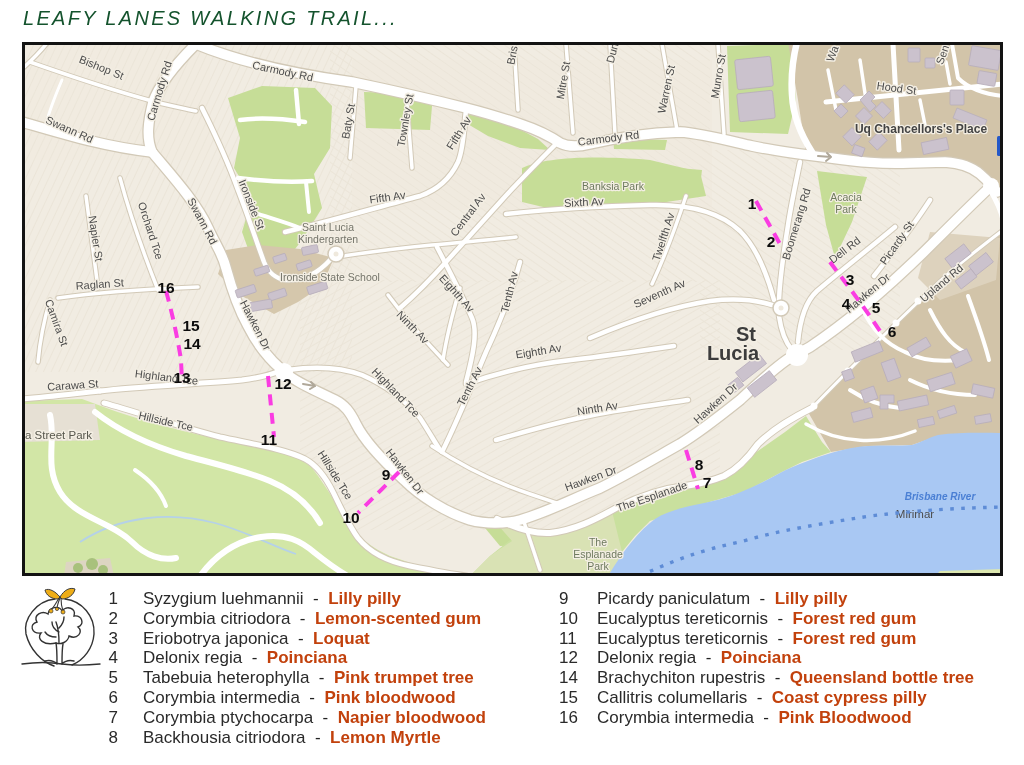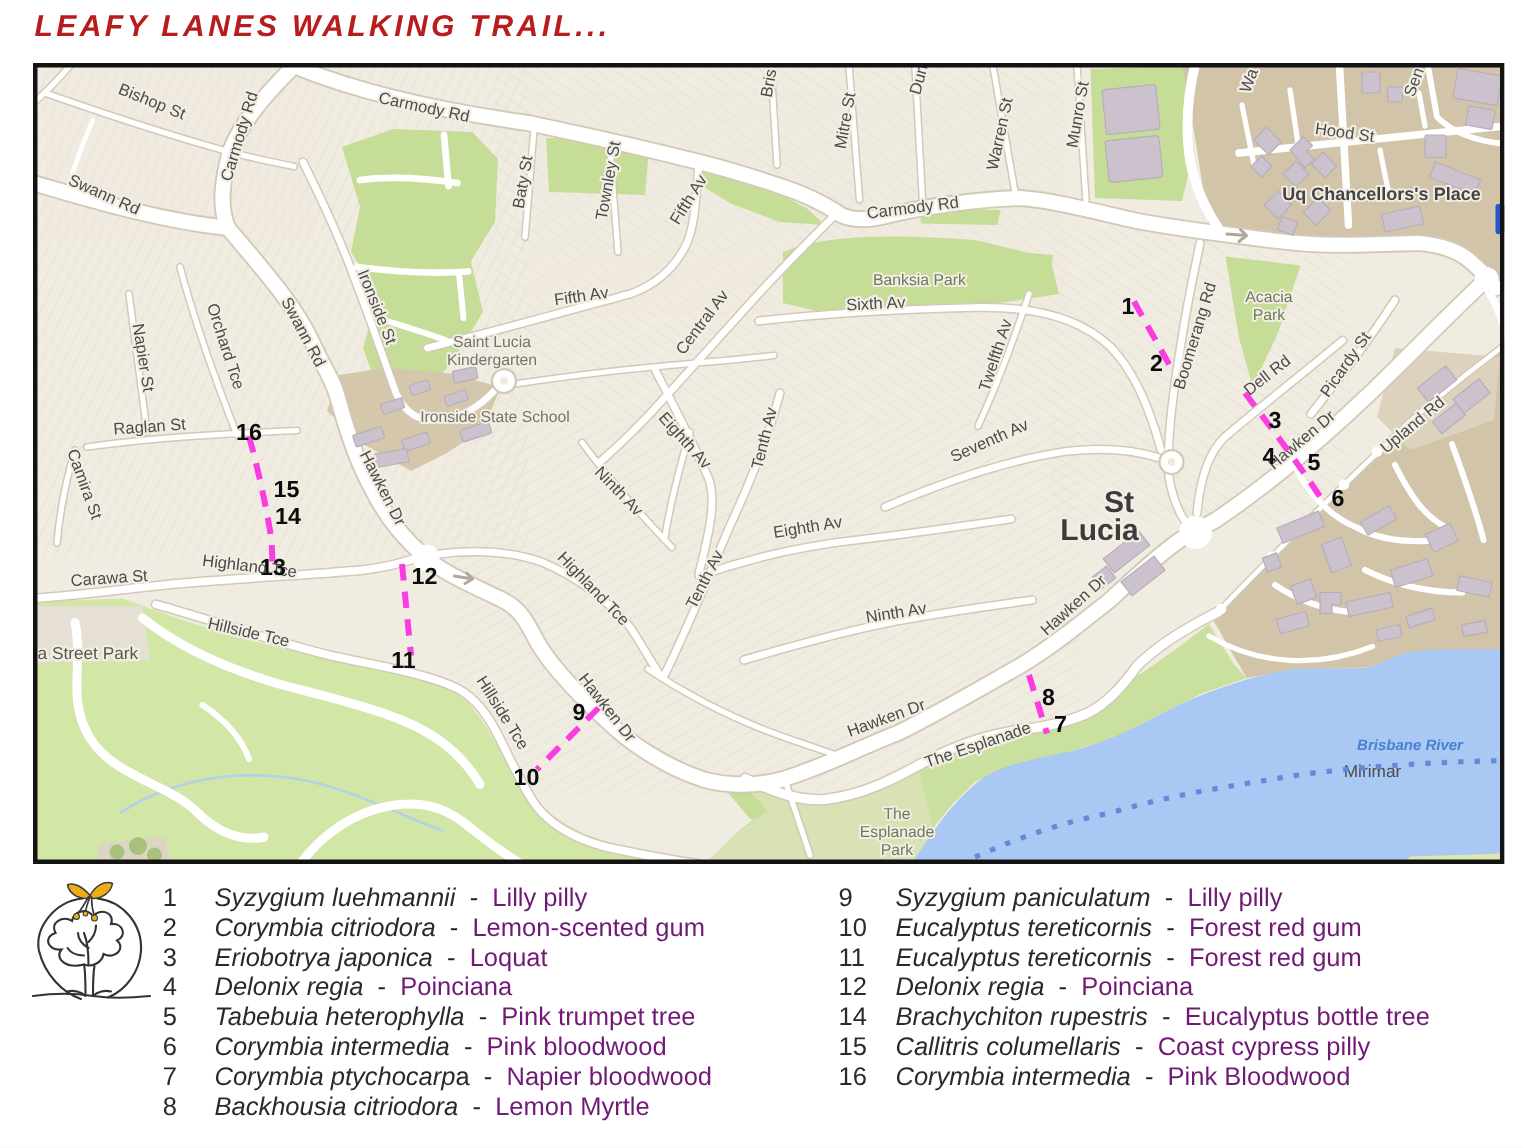--- a/index.html
+++ b/index.html
@@ -1,22 +1,22 @@
 <!DOCTYPE html>
 <html><head>
 <meta charset="utf-8">
 <style>
 html,body{margin:0;padding:0;background:#fff;width:1024px;height:765px;overflow:hidden;}
 body{font-family:"Liberation Sans",sans-serif;position:relative;}
-#title{position:absolute;left:23px;top:7px;font-size:20px;font-style:italic;font-weight:bold;letter-spacing:2.3px;color:#b91c1c;}
+#title{position:absolute;left:23px;top:7px;font-size:20px;font-style:italic;font-weight:normal;letter-spacing:2.3px;color:#14532d;}
 #map{position:absolute;left:22px;top:42px;width:981px;height:534px;}
 .lg{position:absolute;font-size:17px;color:#222;}
 .lgrow{height:19.8px;line-height:19.8px;white-space:nowrap;}
-.sp{font-style:italic;color:#2a2a2a;}
-.cn{font-weight:normal;color:#701a75;}
+.sp{color:#2a2a2a;}
+.cn{font-weight:bold;color:#c2410c;}
 .num{display:inline-block;text-align:right;color:#2a2a2a;}
 </style>
 </head>
 <body>
 <div id="title">LEAFY LANES WALKING TRAIL...</div>
 <div id="map">
 <svg width="981" height="534" viewBox="22 42 981 534">
 <defs>
 <pattern id="pa" width="7" height="7" patternUnits="userSpaceOnUse" patternTransform="rotate(25)">
           <rect width="7" height="7" fill="none"></rect>
@@ -378,25 +378,25 @@
 <div class="lgrow"><span class="num" style="width:14px;">1</span><span style="display:inline-block;width:25px;"></span><span class="sp">Syzygium luehmannii</span>&nbsp; - &nbsp;<span class="cn">Lilly pilly</span></div>
 <div class="lgrow"><span class="num" style="width:14px;">2</span><span style="display:inline-block;width:25px;"></span><span class="sp">Corymbia citriodora</span>&nbsp; - &nbsp;<span class="cn">Lemon-scented gum</span></div>
 <div class="lgrow"><span class="num" style="width:14px;">3</span><span style="display:inline-block;width:25px;"></span><span class="sp">Eriobotrya japonica</span>&nbsp; - &nbsp;<span class="cn">Loquat</span></div>
 <div class="lgrow"><span class="num" style="width:14px;">4</span><span style="display:inline-block;width:25px;"></span><span class="sp">Delonix regia</span>&nbsp; - &nbsp;<span class="cn">Poinciana</span></div>
 <div class="lgrow"><span class="num" style="width:14px;">5</span><span style="display:inline-block;width:25px;"></span><span class="sp">Tabebuia heterophylla</span>&nbsp; - &nbsp;<span class="cn">Pink trumpet tree</span></div>
 <div class="lgrow"><span class="num" style="width:14px;">6</span><span style="display:inline-block;width:25px;"></span><span class="sp">Corymbia intermedia</span>&nbsp; - &nbsp;<span class="cn">Pink bloodwood</span></div>
 <div class="lgrow"><span class="num" style="width:14px;">7</span><span style="display:inline-block;width:25px;"></span><span class="sp">Corymbia ptychocarp</span><span class="sp" style="font-style:normal;">a</span>&nbsp; - &nbsp;<span class="cn">Napier bloodwood</span></div>
 <div class="lgrow"><span class="num" style="width:14px;">8</span><span style="display:inline-block;width:25px;"></span><span class="sp">Backhousia citriodora</span>&nbsp; - &nbsp;<span class="cn">Lemon Myrtle</span></div>
 </div>
 <div class="lg" style="left:559px;top:589px;">
-<div class="lgrow"><span class="num" style="width:26px;text-align:left;">9</span><span style="display:inline-block;width:12px;"></span><span class="sp">Syzygium paniculatum</span>&nbsp; - &nbsp;<span class="cn">Lilly pilly</span></div>
+<div class="lgrow"><span class="num" style="width:26px;text-align:left;">9</span><span style="display:inline-block;width:12px;"></span><span class="sp">Picardy paniculatum</span>&nbsp; - &nbsp;<span class="cn">Lilly pilly</span></div>
 <div class="lgrow"><span class="num" style="width:26px;text-align:left;">10</span><span style="display:inline-block;width:12px;"></span><span class="sp">Eucalyptus tereticornis</span>&nbsp; - &nbsp;<span class="cn">Forest red gum</span></div>
 <div class="lgrow"><span class="num" style="width:26px;text-align:left;">11</span><span style="display:inline-block;width:12px;"></span><span class="sp">Eucalyptus tereticornis</span>&nbsp; - &nbsp;<span class="cn">Forest red gum</span></div>
 <div class="lgrow"><span class="num" style="width:26px;text-align:left;">12</span><span style="display:inline-block;width:12px;"></span><span class="sp">Delonix regia</span>&nbsp; - &nbsp;<span class="cn">Poinciana</span></div>
-<div class="lgrow"><span class="num" style="width:26px;text-align:left;">14</span><span style="display:inline-block;width:12px;"></span><span class="sp">Brachychiton rupestris</span>&nbsp; - &nbsp;<span class="cn">Eucalyptus bottle tree</span></div>
+<div class="lgrow"><span class="num" style="width:26px;text-align:left;">14</span><span style="display:inline-block;width:12px;"></span><span class="sp">Brachychiton rupestris</span>&nbsp; - &nbsp;<span class="cn">Queensland bottle tree</span></div>
 <div class="lgrow"><span class="num" style="width:26px;text-align:left;">15</span><span style="display:inline-block;width:12px;"></span><span class="sp">Callitris columellaris</span>&nbsp; - &nbsp;<span class="cn">Coast cypress pilly</span></div>
 <div class="lgrow"><span class="num" style="width:26px;text-align:left;">16</span><span style="display:inline-block;width:12px;"></span><span class="sp">Corymbia intermedia</span>&nbsp; - &nbsp;<span class="cn">Pink Bloodwood</span></div>
 </div>
 <svg id="logo" style="position:absolute;left:16px;top:582px;" width="104" height="92" viewBox="0 0 104 92">
 <g stroke="#333" stroke-width="1.4" fill="none" stroke-linecap="round">
 <path d="M49,17 C66,19 79,34 78,52 C77,66 68,78 56,83 M38,84 C26,80 14,68 10,52 C7,37 20,19 39,17"></path>
 <path d="M6,82 C20,80 34,80 46,82 C60,84 74,83 84,82"></path>
 <path d="M41,82 C41,72 41,66 40,61 M46,82 C46,73 46,67 47,62 M41,82 C38,79 33,78 29,79 M46,82 C49,79 54,78 58,79"></path>
 <path d="M40,61 C28,64 20,57 25,51 C15,52 13,42 21,40 C17,33 26,28 32,32 C33,25 43,23 46,29 C50,23 61,26 58,34 C66,33 69,42 62,45 C68,50 61,58 53,54 C52,60 45,63 40,61 Z"></path>
 <path d="M43,61 C43,52 42,45 40,40 M43,50 C39,48 36,44 36,40 M43,46 C46,43 48,39 48,35 M40,55 C35,55 31,53 29,50"></path>

